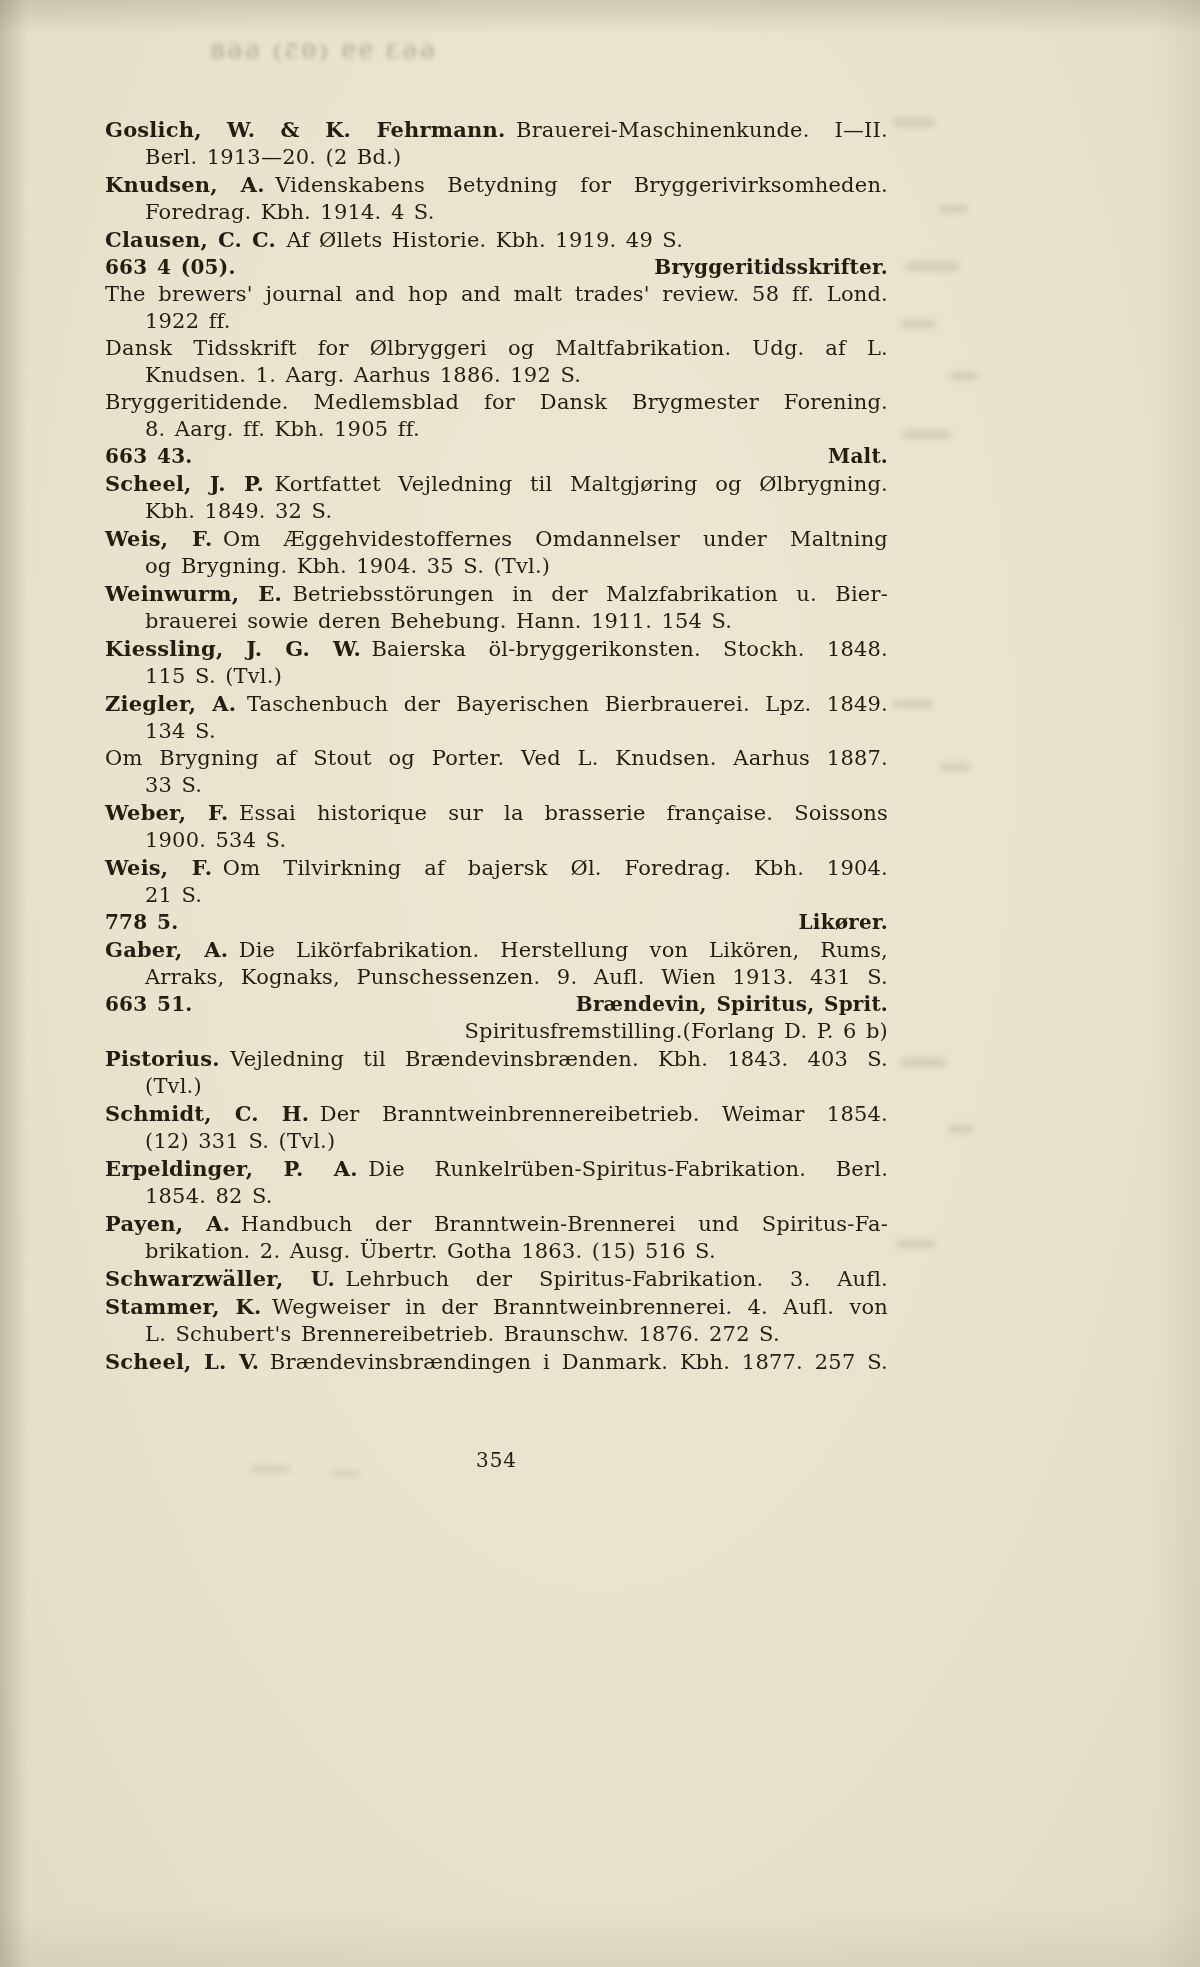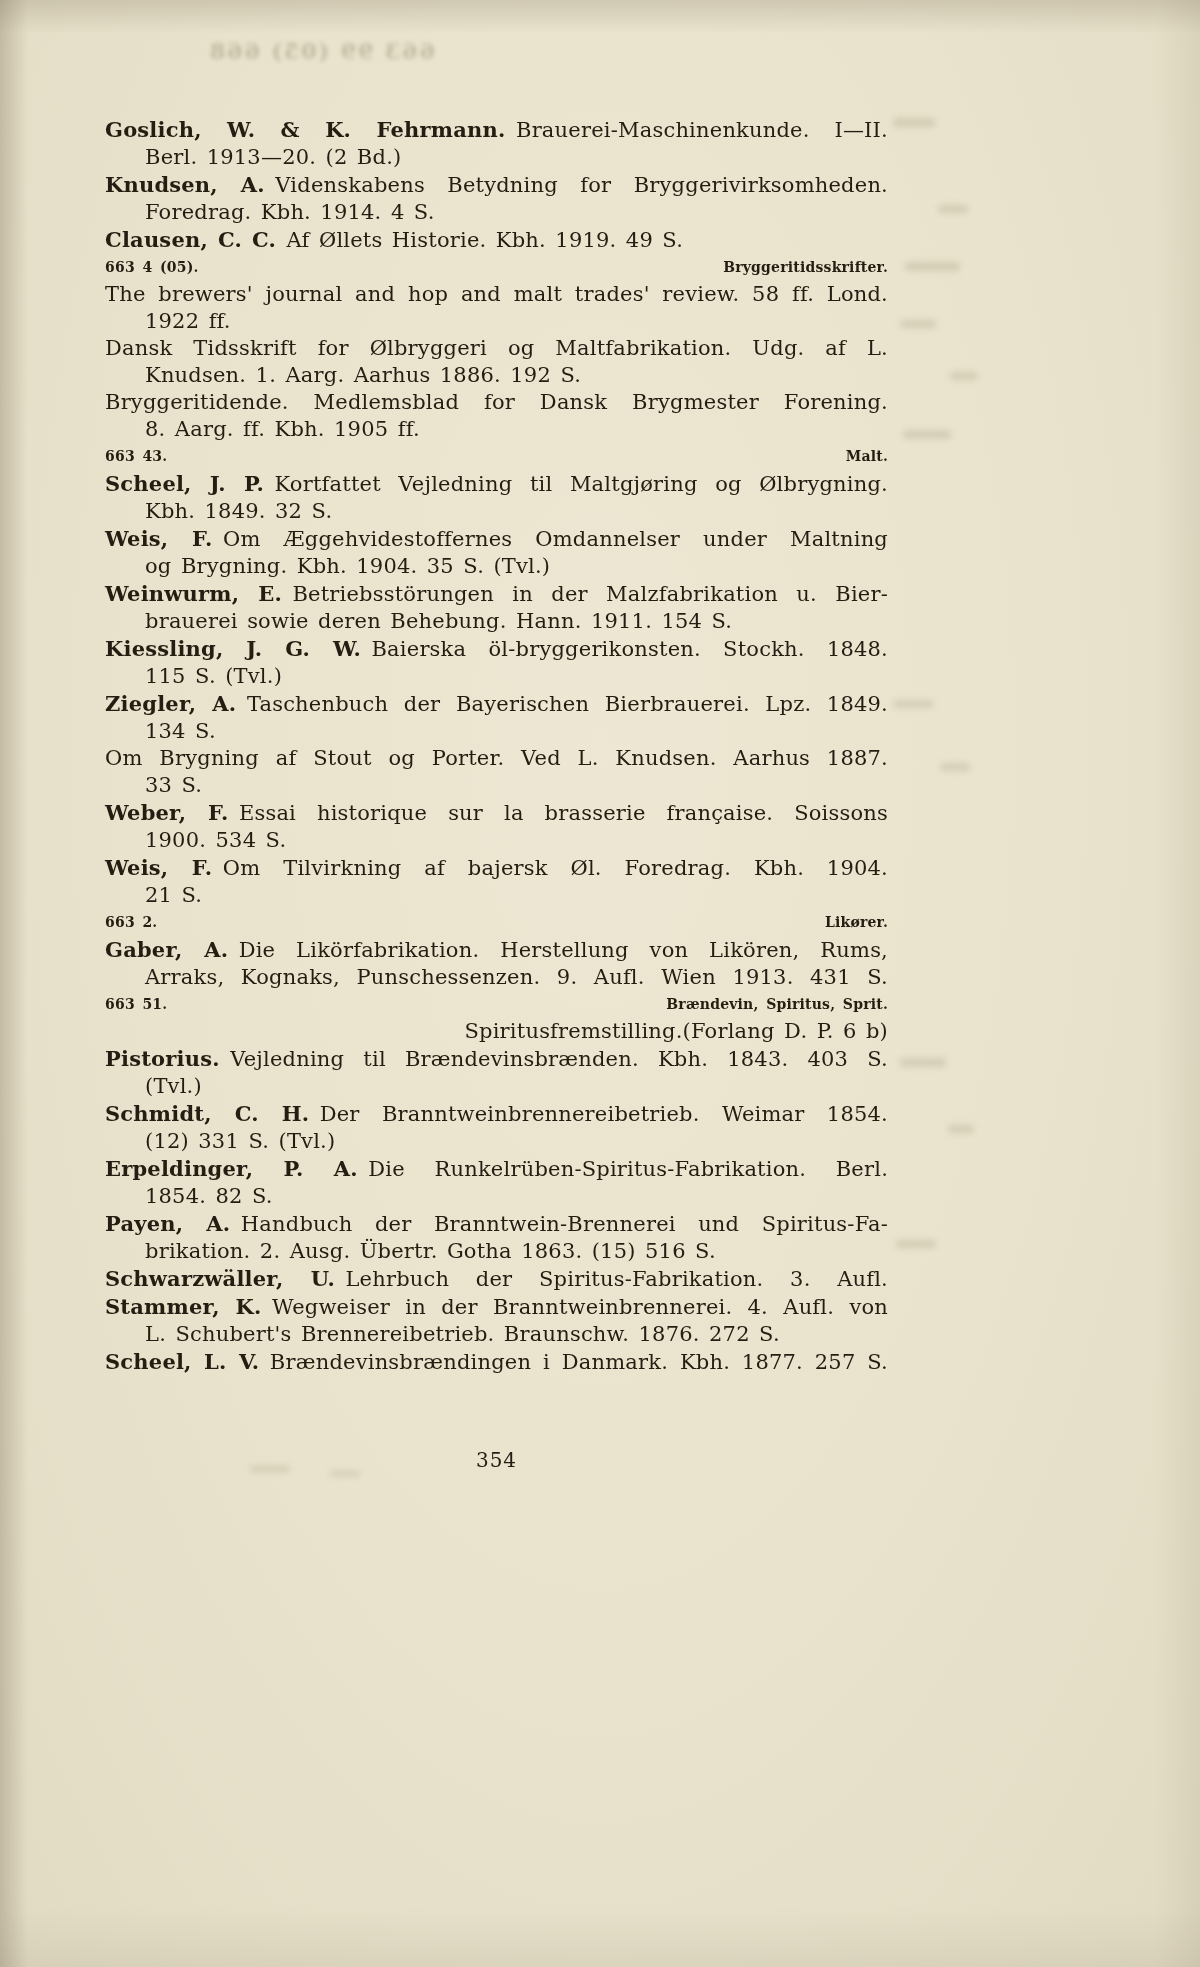--- a/index.html
+++ b/index.html
@@ -53,21 +53,21 @@
     position:absolute; left:105px; top:96px; width:783px;
     font-size:21px; line-height:27px;
     letter-spacing:0.2px;
     word-spacing:0.12em;
     margin-top:20px;
   }
   .line { min-height:27px; }
   .line.cont { padding-left:40px; }
   .line.justify { text-align:justify; text-align-last:justify; }
   .author { font-weight:bold; margin-right:0.5em; }
-  .line.section { display:flex; justify-content:space-between; font-size:14px; }
+  .line.section { display:flex; justify-content:space-between; font-size:20px; }
   .code, .sec-title { font-weight:bold; }
   .line.split { display:flex; justify-content:flex-end; }
 
   .page-number {
     position:absolute; top:1448px; left:105px; width:783px;
     text-align:center; font-size:20px; letter-spacing:1px;
   }
 </style>
 </head>
 <body>
@@ -120,21 +120,21 @@
       <div class="line cont"><span>115 S. (Tvl.)</span></div>
       <div class="line entry justify"><span class="author">Ziegler, A.</span><span>Taschenbuch der Bayerischen Bierbrauerei. Lpz. 1849.</span></div>
       <div class="line cont"><span>134 S.</span></div>
       <div class="line entry justify"><span>Om Brygning af Stout og Porter. Ved L. Knudsen. Aarhus 1887.</span></div>
       <div class="line cont"><span>33 S.</span></div>
       <div class="line entry justify"><span class="author">Weber, F.</span><span>Essai historique sur la brasserie française. Soissons</span></div>
       <div class="line cont"><span>1900. 534 S.</span></div>
       <div class="line entry justify"><span class="author">Weis, F.</span><span>Om Tilvirkning af bajersk Øl. Foredrag. Kbh. 1904.</span></div>
       <div class="line cont"><span>21 S.</span></div>
       <div class="line section">
-        <span class="code">663 2.</span>
+        <span class="code">778 5.</span>
         <span class="sec-title">Likører.</span>
       </div>
       <div class="line entry justify"><span class="author">Gaber, A.</span><span>Die Likörfabrikation. Herstellung von Likören, Rums,</span></div>
       <div class="line cont justify"><span>Arraks, Kognaks, Punschessenzen. 9. Aufl. Wien 1913. 431 S.</span></div>
       <div class="line section">
         <span class="code">663 51.</span>
         <span class="sec-title">Brændevin, Spiritus, Sprit.</span>
       </div>
       <div class="line split">
         <span>Spiritusfremstilling.</span>

